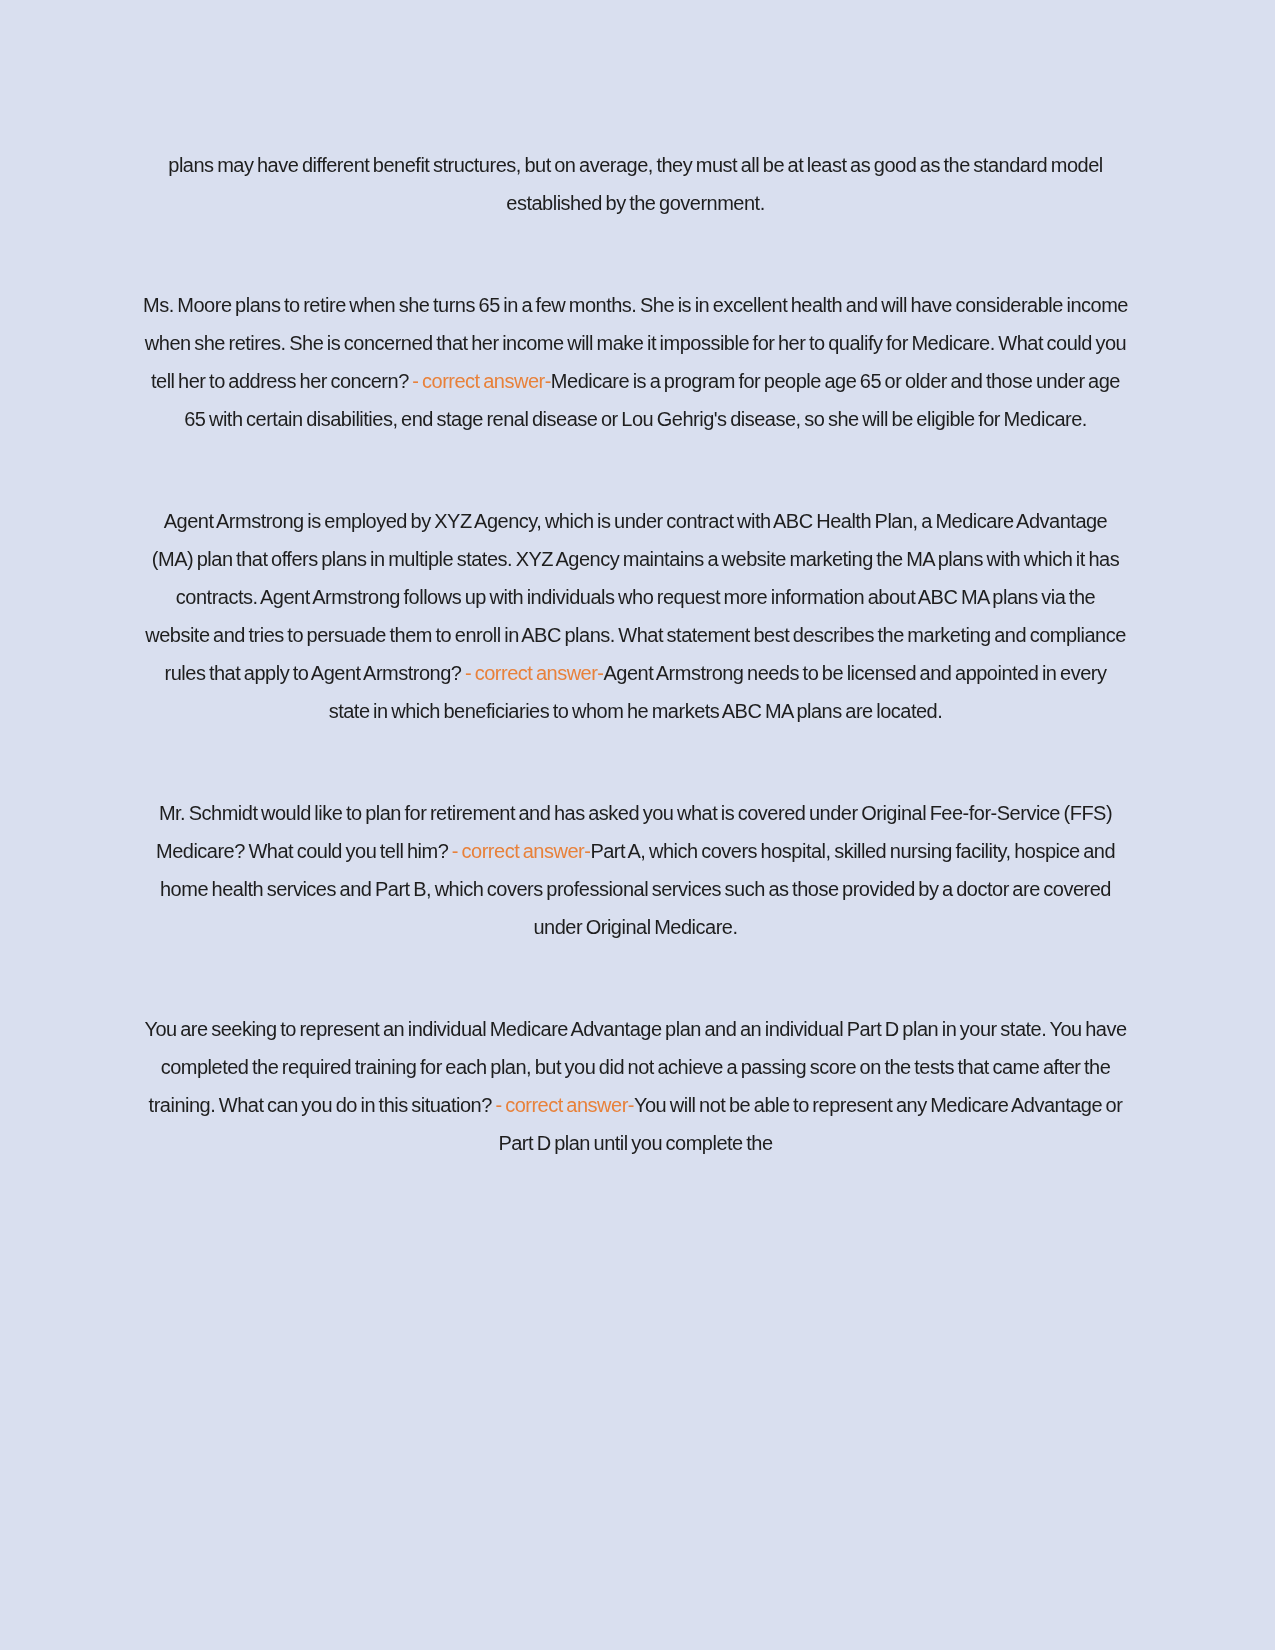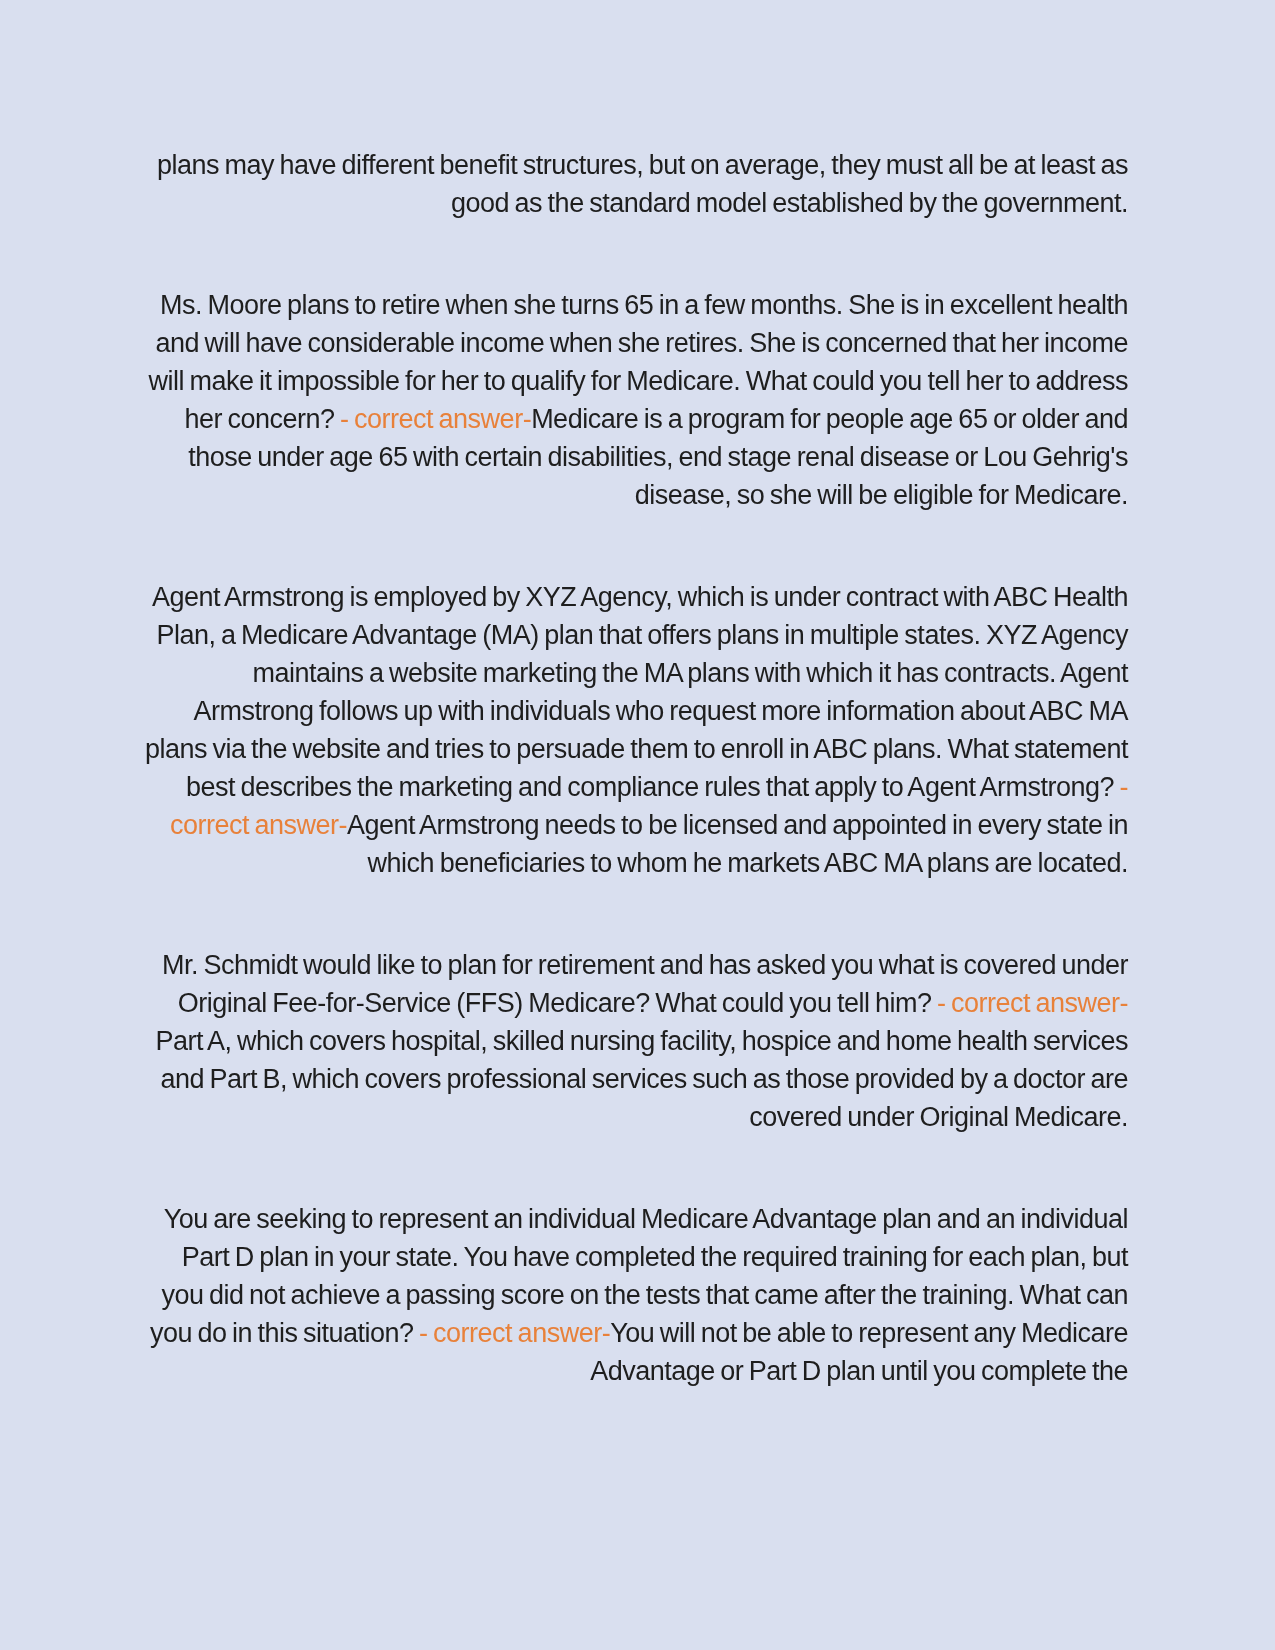--- a/index.html
+++ b/index.html
@@ -18,26 +18,26 @@
     width: 1275px;
     height: 1650px;
     box-sizing: border-box;
     padding: 146px 140px 0 143px;
   }
   .text-column {
     width: 985px;
   }
   .para {
     margin: 0 0 64px 0;
-    font-size: 27px;
+    font-size: 20px;
     line-height: 38px;
     letter-spacing: -0.5px;
     word-spacing: -1.5px;
     color: var(--text-color, #1e1e1e);
-    text-align: right;
+    text-align: center;
   }
   .para:last-child {
     margin-bottom: 17px;
   }
   .answer-marker {
     color: var(--answer-color, #e8813a);
     font-weight: normal;
   }
 </style>
 </head>

